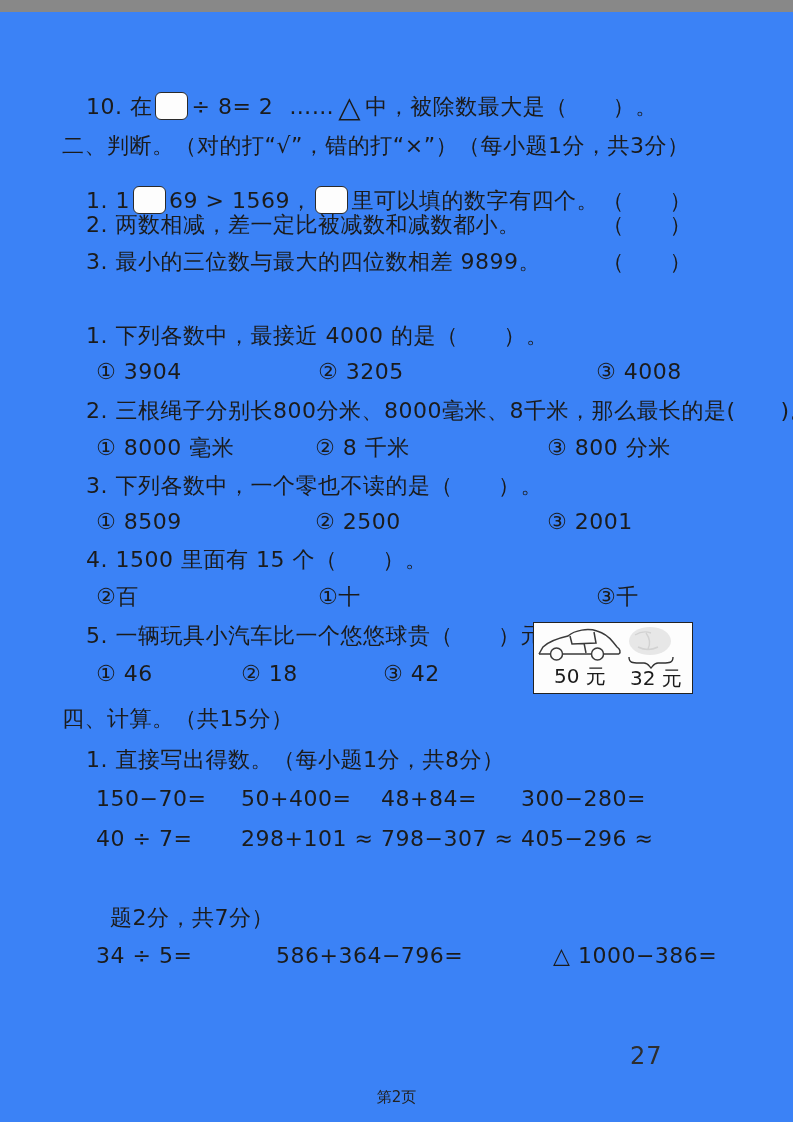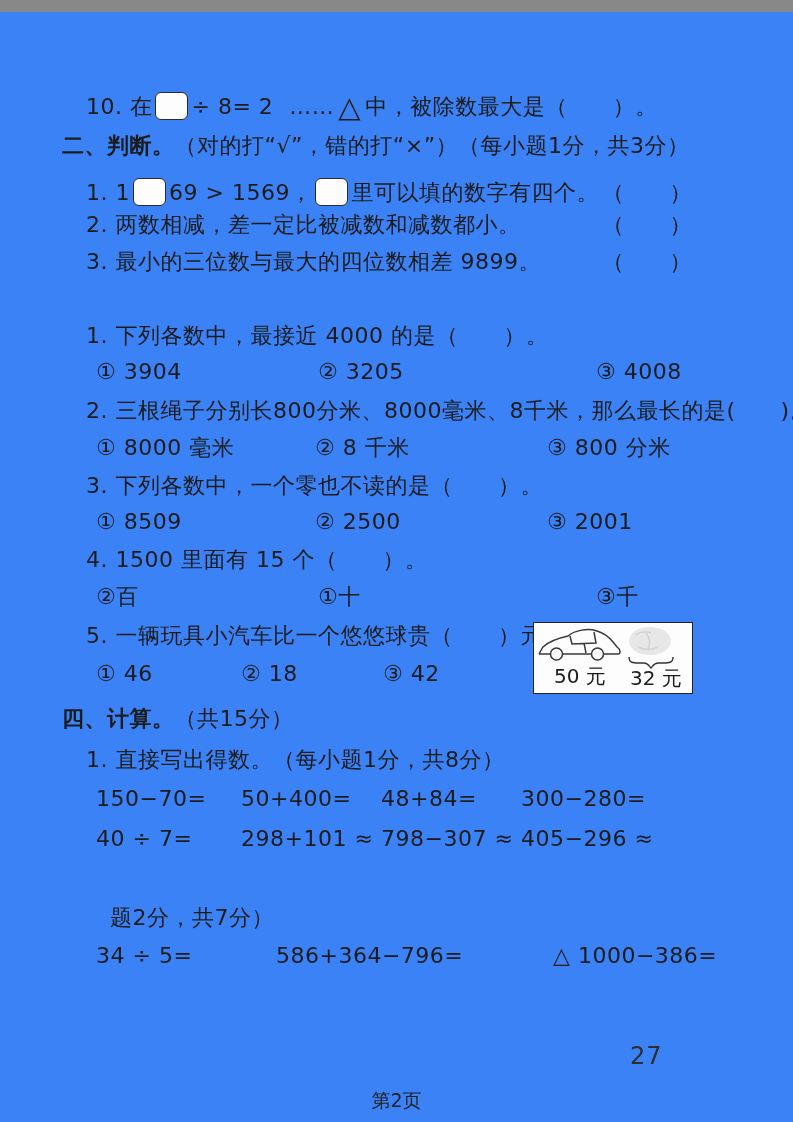--- a/index.html
+++ b/index.html
@@ -13,21 +13,21 @@
     overflow:hidden;
   }
   .line {
     position:absolute;
     font-size:22px;
     line-height:30px;
     white-space:nowrap;
     letter-spacing:0.5px;
   }
   .sec-head { left:62px; font-weight:400; }
-  .sec-head .sec-title { font-weight:700; }
+  .sec-head .sec-title { font-weight:400; }
   .q { left:86px; }
   .indent2 { left:110px; }
 
   
   .judge { left:86px; width:606px; display:flex; justify-content:space-between; }
 
   
   .sq {
     display:inline-block;
     width:31px; height:26px;
@@ -64,37 +64,37 @@
   }
   .itembox svg { display:block; }
 
   .score {
     position:absolute; left:630px; top:1030px;
     font-size:24px; font-weight:400; color:#2e2e2e; letter-spacing:1px;
   }
   .footer {
     position:absolute; left:0; top:1076px;
     width:100%; text-align:center;
-    font-size:19px; color:#222;
+    font-size:15px; color:#222;
   }
 </style>
 </head>
 <body>
 
 <div class="page">
 
   <div class="line q" style="top:80px">
     <span>10. 在</span><span class="sq"></span><span>÷ 8= 2</span><span class="gap"></span><span>……</span><span class="tri">△</span><span>中，被除数最大是（　　）。</span>
   </div>
 
   <div class="line sec-head" style="top:119px">
     <span class="sec-title">二、判断。</span><span>（对的打“√”，错的打“×”）（每小题1分，共3分）</span>
   </div>
 
-  <div class="line judge" style="top:166px">
+  <div class="line judge" style="top:174px">
     <span><span>1. 1</span><span class="sq"></span><span>69 &gt; 1569，</span><span class="sq"></span><span>里可以填的数字有四个。</span></span>
     <span>（　　）</span>
   </div>
   <div class="line judge" style="top:198px">
     <span>2. 两数相减，差一定比被减数和减数都小。</span>
     <span>（　　）</span>
   </div>
   <div class="line judge" style="top:235px">
     <span>3. 最小的三位数与最大的四位数相差 9899。</span>
     <span>（　　）</span>

